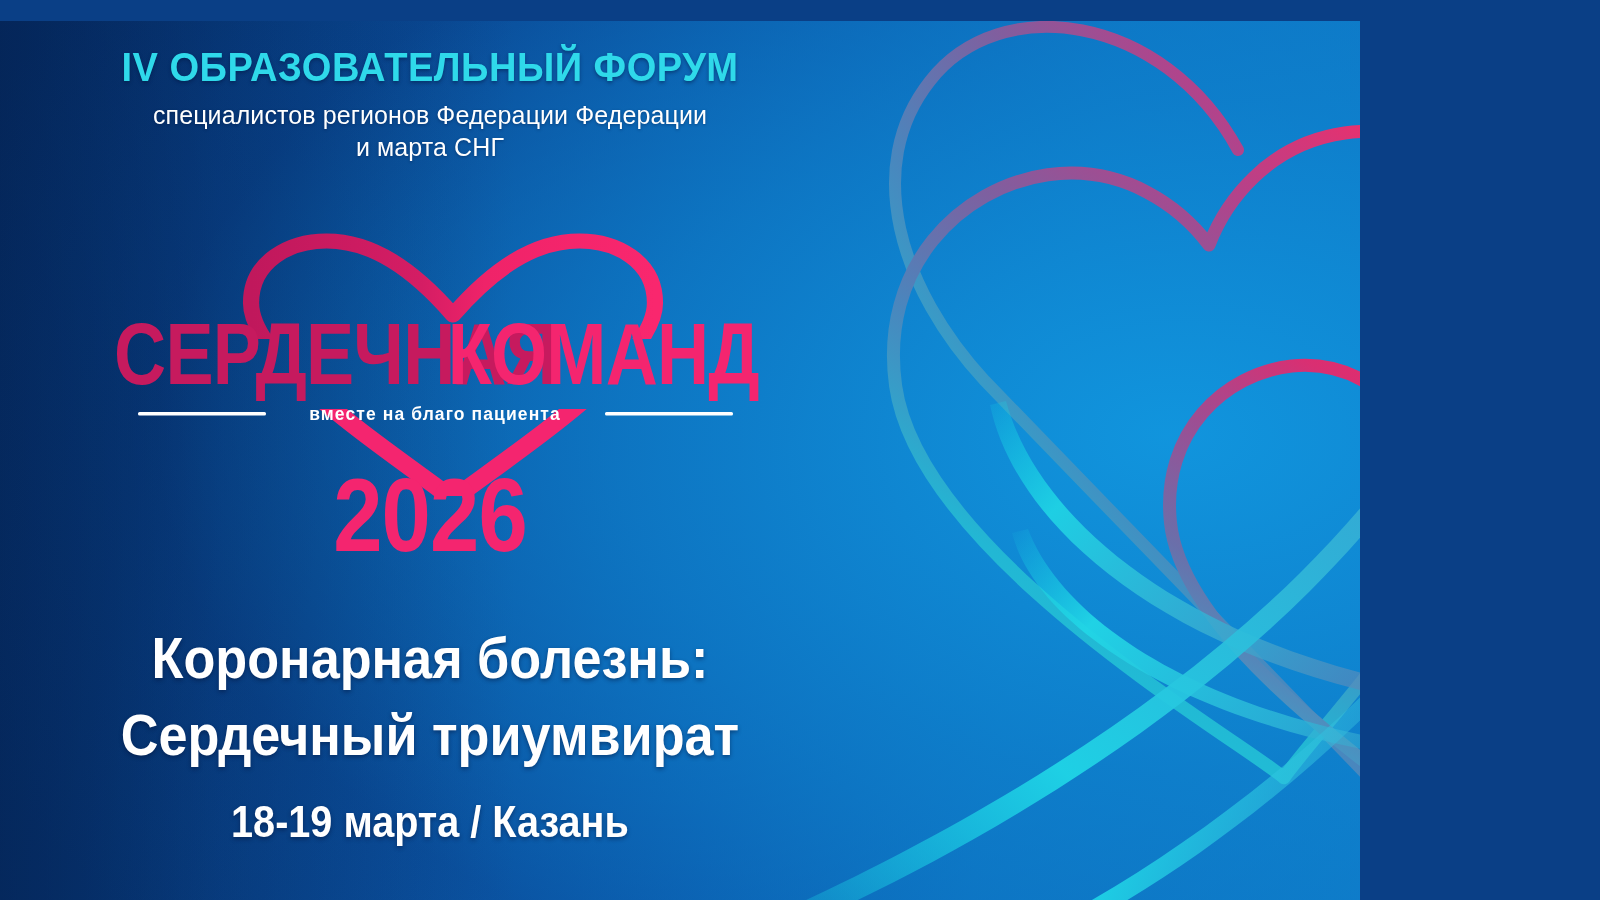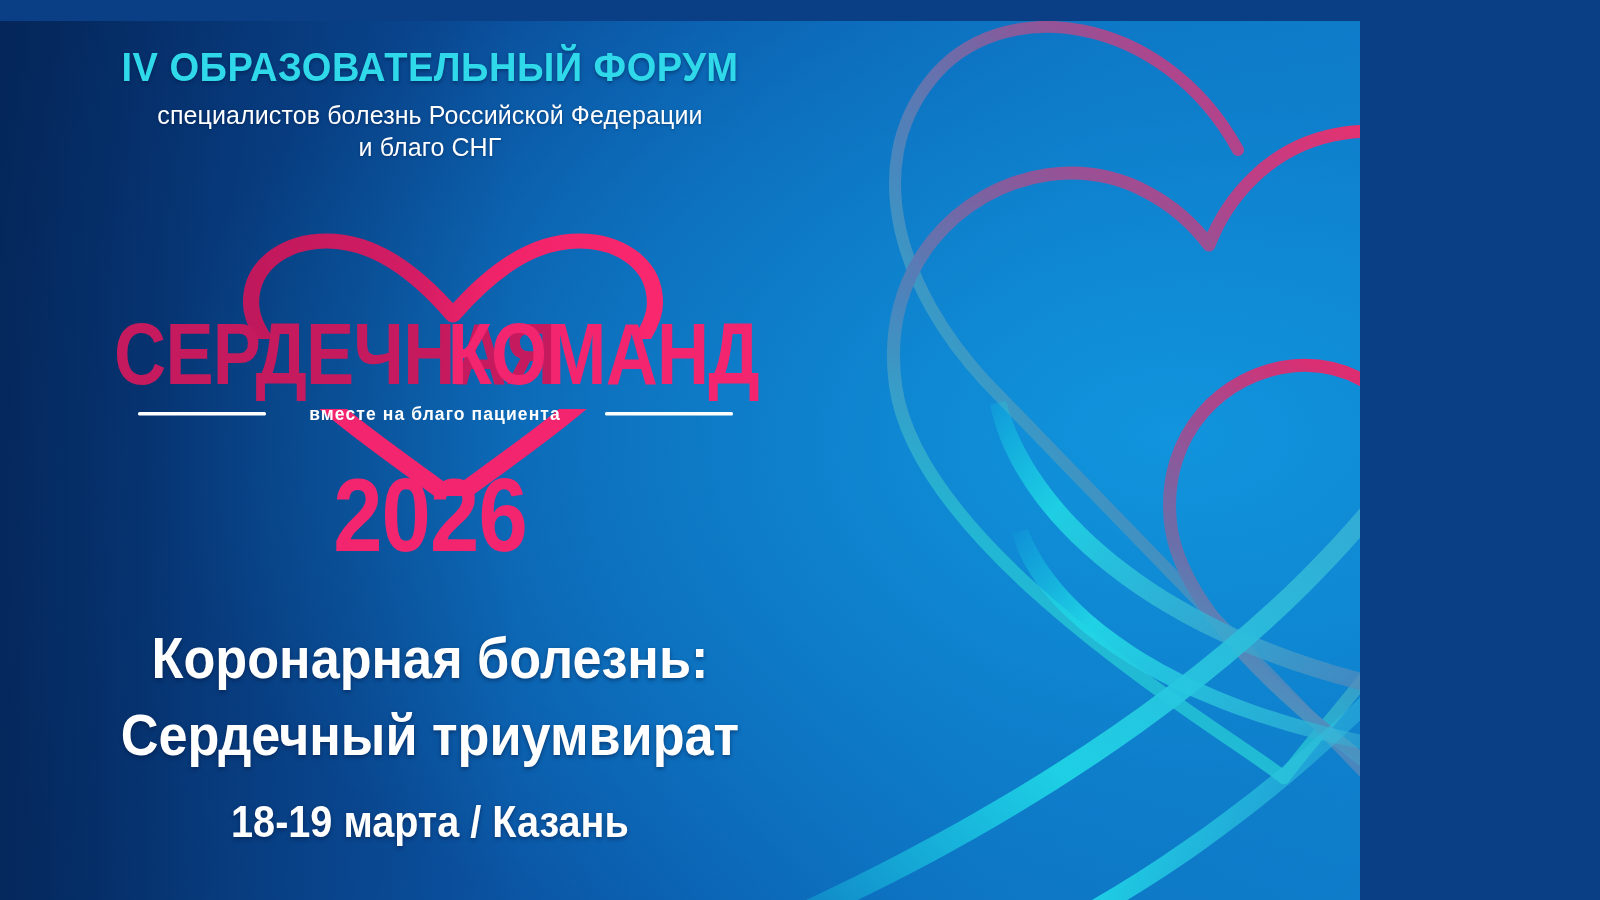--- a/index.html
+++ b/index.html
@@ -187,22 +187,22 @@
              C 1350 726, 1200 844, 1072 910 Z" fill="url(#gradSwoosh4)"></path>
   </svg>
 
   <div class="vignette"></div>
 
   <div class="content">
 
     <div class="forum-head">
       <div class="forum-title">IV ОБРАЗОВАТЕЛЬНЫЙ ФОРУМ</div>
       <div class="forum-sub">
-        <span>специалистов болезнь Российской Федерации</span><br>
-        <span>и благо СНГ</span>
+        <span>специалистов регионов Федерации Федерации</span><br>
+        <span>и марта СНГ</span>
       </div>
     </div>
 
     <div class="logo">
       <svg width="650" height="275" viewBox="0 0 650 275" aria-hidden="true">
         <defs>
           <linearGradient id="logoHeartGrad" x1="0" y1="0" x2="1" y2="0">
             <stop offset="0%" stop-color="#c0185c"></stop>
             <stop offset="42%" stop-color="#d41d64"></stop>
             <stop offset="58%" stop-color="#ef2369"></stop>

